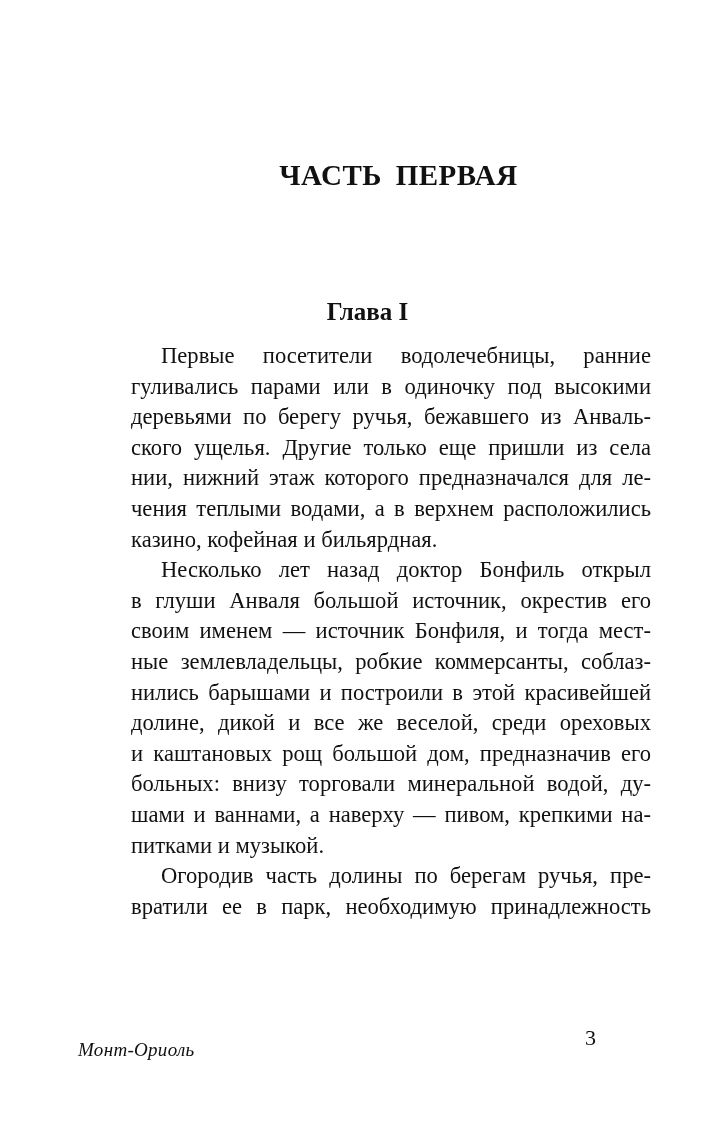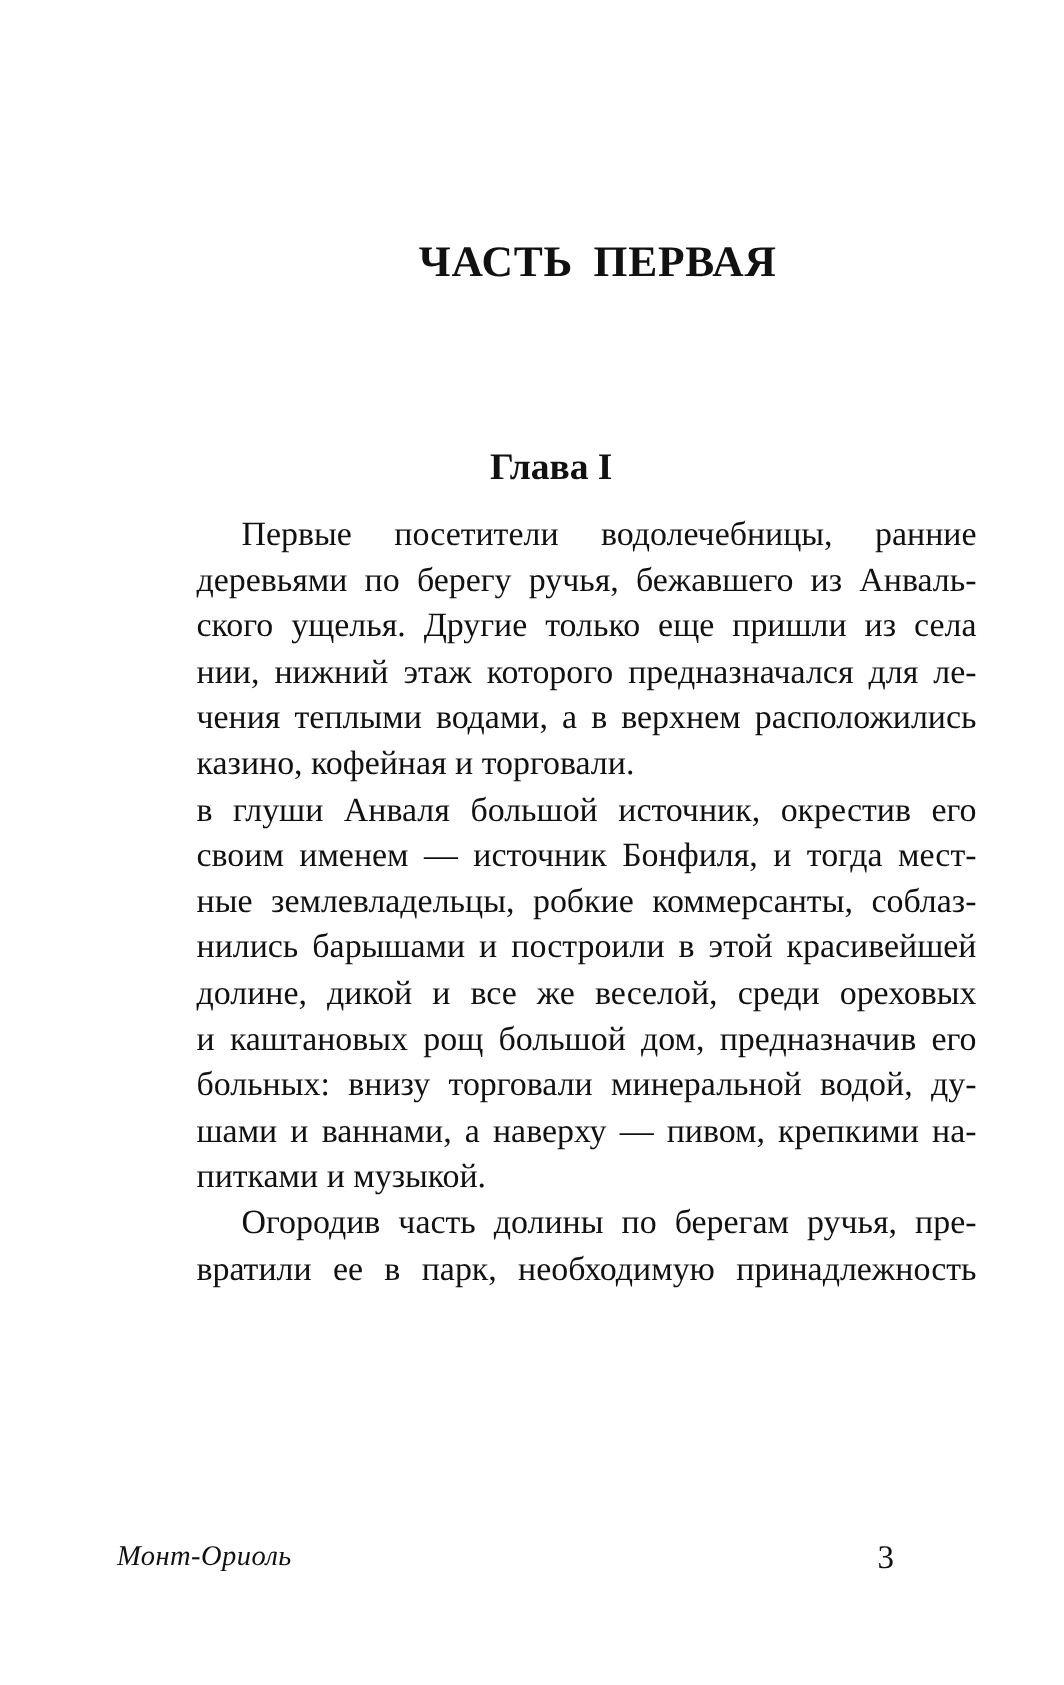--- a/index.html
+++ b/index.html
@@ -64,21 +64,21 @@
       position: absolute;
       top: 1018px;
       left: 78px;
       width: 520px;
       height: 40px;
       line-height: 40px;
     }
     .running-title {
       position: absolute;
       left: 0;
-      top: 0;
+      top: 12px;
       font-style: italic;
       font-size: 19px;
       letter-spacing: 0.3px;
     }
     .page-number {
       position: absolute;
       right: 2px;
       top: 0;
       font-size: 22px;
     }
@@ -89,28 +89,30 @@
 <div>
 
   <h1 class="part-title" style="margin:0;padding-left:44px;">ЧАСТЬ ПЕРВАЯ</h1>
 
   <h2 class="chapter-title" style="margin:0;">Глава I</h2>
 
   <div class="body-text">
 
     <p style="margin:0;">
       <span class="line indent">Первые посетители водолечебницы, ранние</span>
+      <span class="line">гуливались парами или в одиночку под высокими</span>
       <span class="line">деревьями по берегу ручья, бежавшего из Анваль-</span>
       <span class="line">ского ущелья. Другие только еще пришли из села</span>
       <span class="line">нии, нижний этаж которого предназначался для ле-</span>
       <span class="line">чения теплыми водами, а в верхнем расположились</span>
-      <span class="line last">казино, кофейная и торговали.</span>
+      <span class="line last">казино, кофейная и бильярдная.</span>
     </p>
 
     <p style="margin:0;">
+      <span class="line indent">Несколько лет назад доктор Бонфиль открыл</span>
       <span class="line">в глуши Анваля большой источник, окрестив его</span>
       <span class="line">своим именем — источник Бонфиля, и тогда мест-</span>
       <span class="line">ные землевладельцы, робкие коммерсанты, соблаз-</span>
       <span class="line">нились барышами и построили в этой красивейшей</span>
       <span class="line">долине, дикой и все же веселой, среди ореховых</span>
       <span class="line">и каштановых рощ большой дом, предназначив его</span>
       <span class="line">больных: внизу торговали минеральной водой, ду-</span>
       <span class="line">шами и ваннами, а наверху — пивом, крепкими на-</span>
       <span class="line last">питками и музыкой.</span>
     </p>

